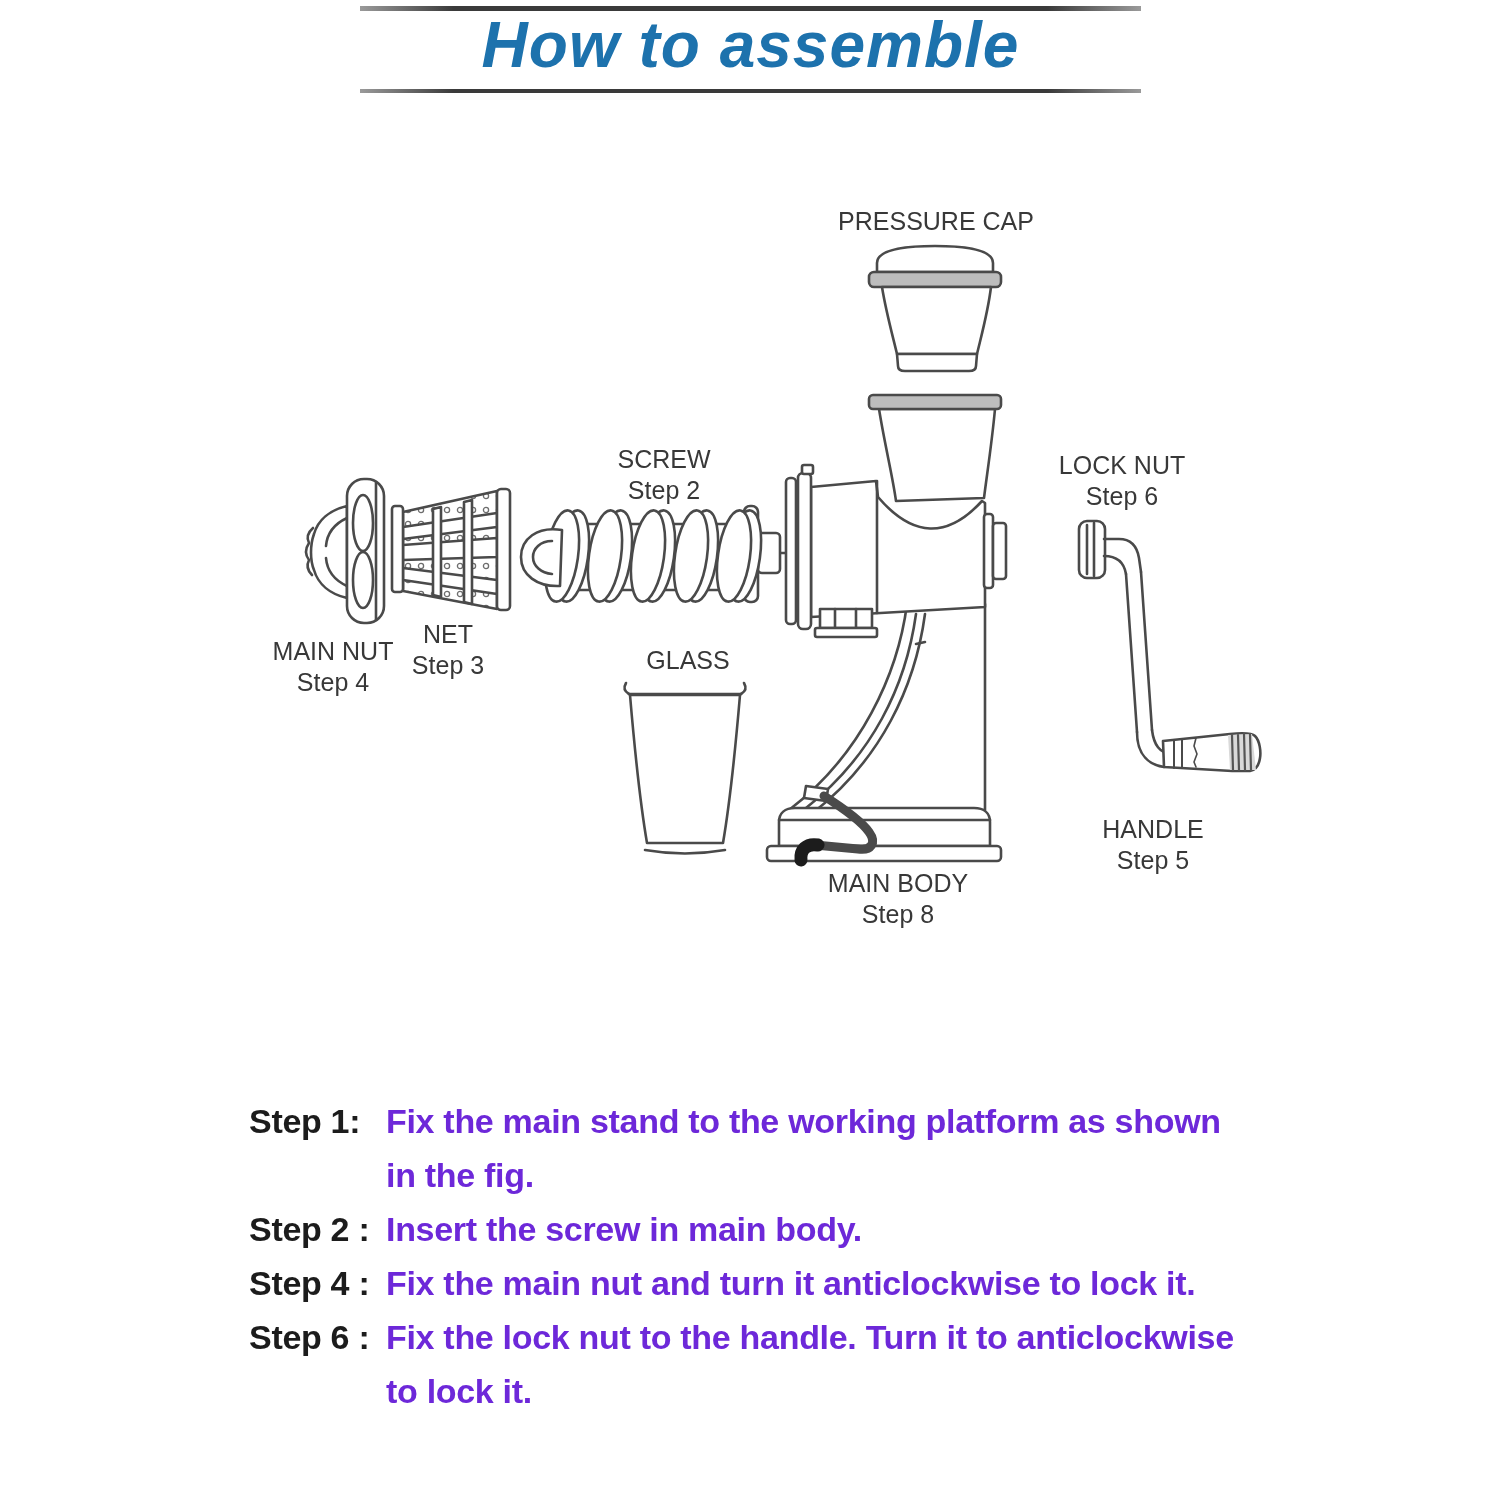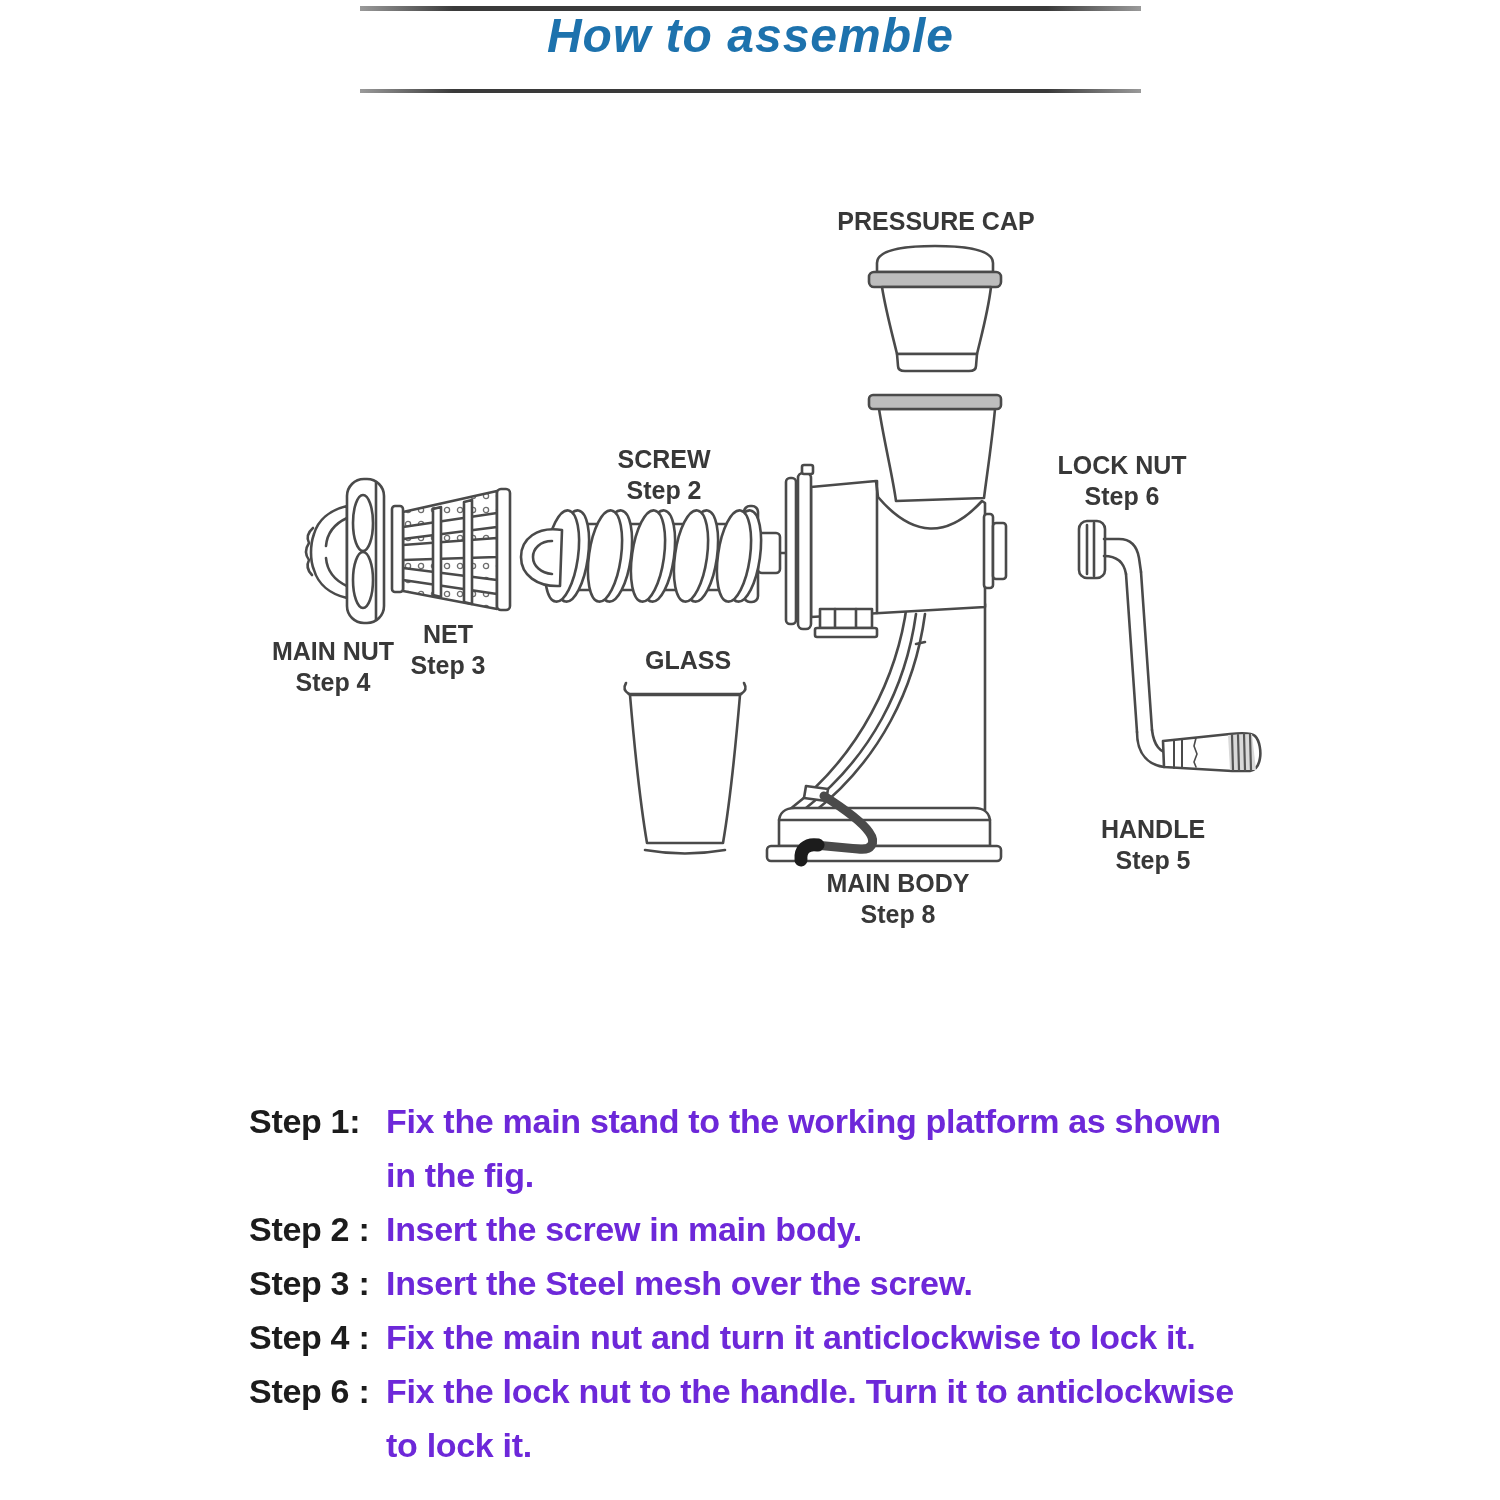--- a/index.html
+++ b/index.html
@@ -5,29 +5,29 @@
   html,body{margin:0;padding:0;background:#ffffff;}
   #page{position:relative;width:1500px;height:1500px;background:#ffffff;overflow:hidden;
         font-family:"Liberation Sans",sans-serif;color:#242424;}
 
   
   .rule{position:absolute;left:360px;width:781px;height:5px;
         background:linear-gradient(to right,#9a9a9a,#3a3a3a 12%,#3a3a3a 88%,#9a9a9a);}
   #rule-top{top:6px;}
   #rule-bottom{top:89px;height:4px;}
   #title{position:absolute;left:360px;top:8px;width:781px;text-align:center;
-         font-size:48px;font-weight:bold;font-style:italic;letter-spacing:1px;
+         font-size:64px;font-weight:bold;font-style:italic;letter-spacing:1px;
          color:#1d72ad;}
 
   
   #diagram{position:absolute;left:0;top:0;}
 
   
   .plabel{position:absolute;transform:translateX(-50%);text-align:center;
-          font-size:25px;line-height:31px;color:#383838;white-space:nowrap;font-weight:bold;}
+          font-size:25px;line-height:31px;color:#383838;white-space:nowrap;}
 
   
   #steps{position:absolute;left:238px;top:1094px;width:1060px;font-size:34px;
          letter-spacing:-0.3px;}
   .step-row{line-height:54px;}
   .step-label{display:inline-block;width:137px;font-weight:bold;vertical-align:top;color:#1c1c1c;margin-left:11px;}
   .step-text{display:inline-block;width:890px;vertical-align:top;white-space:pre-line;color:#6d28d9;font-weight:bold;}
 </style>
 </head>
 <body>
@@ -206,23 +206,20 @@
 
   <div id="steps">
     <div class="step-row">
       <span class="step-label">Step 1:</span><span class="step-text">Fix the main stand to the working platform as shown
 in the fig.</span>
     </div>
     <div class="step-row">
       <span class="step-label">Step 2 :</span><span class="step-text">Insert the screw in main body.</span>
     </div>
     <div class="step-row">
-      <span class="step-label">Step 3 :</span><span class="step-text">Insert the Steel mesh over the screw.</span>
-    </div>
-    <div class="step-row">
       <span class="step-label">Step 4 :</span><span class="step-text">Fix the main nut and turn it anticlockwise to lock it.</span>
     </div>
     <div class="step-row">
       <span class="step-label">Step 6 :</span><span class="step-text">Fix the lock nut to the handle. Turn it to anticlockwise
 to lock it.</span>
     </div>
   </div>
 
 </div>
 

